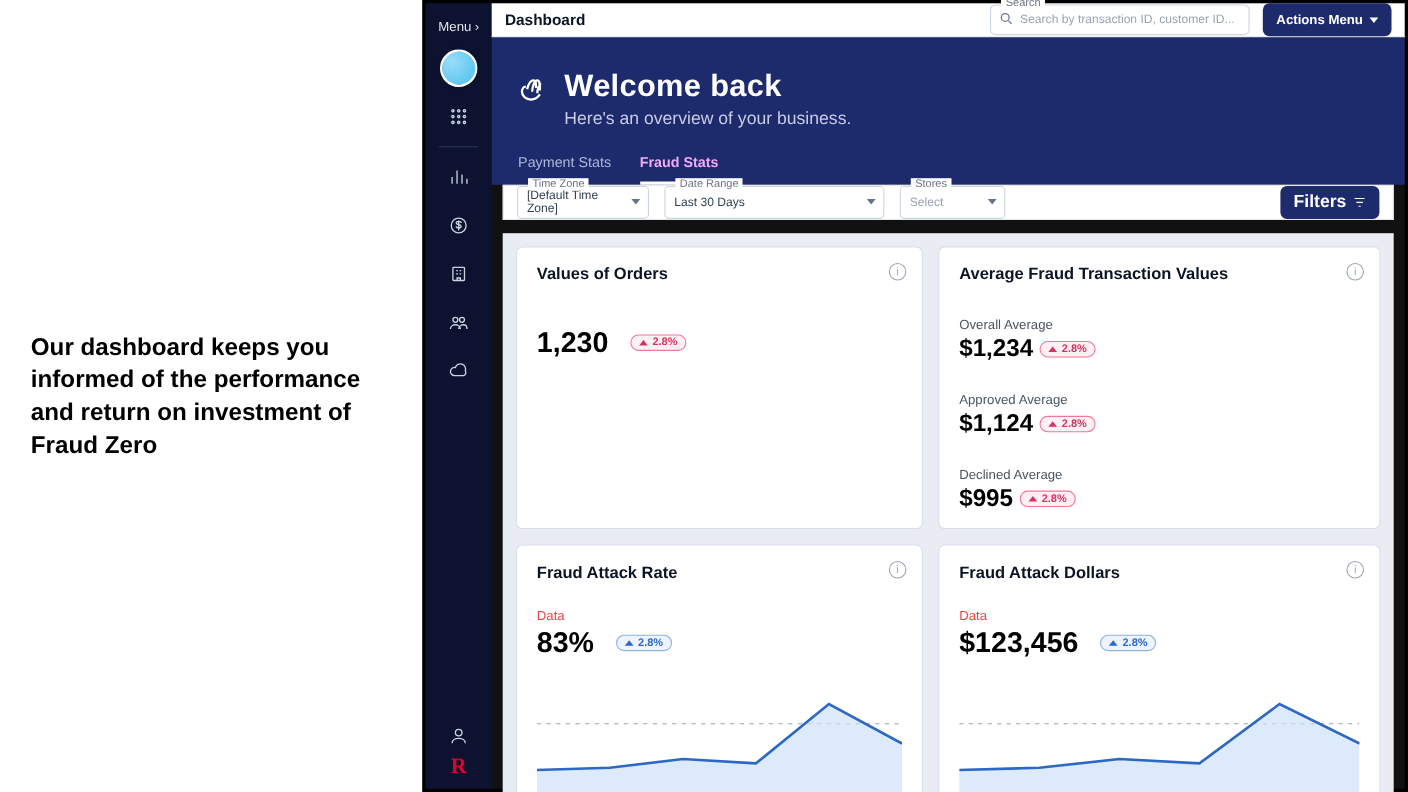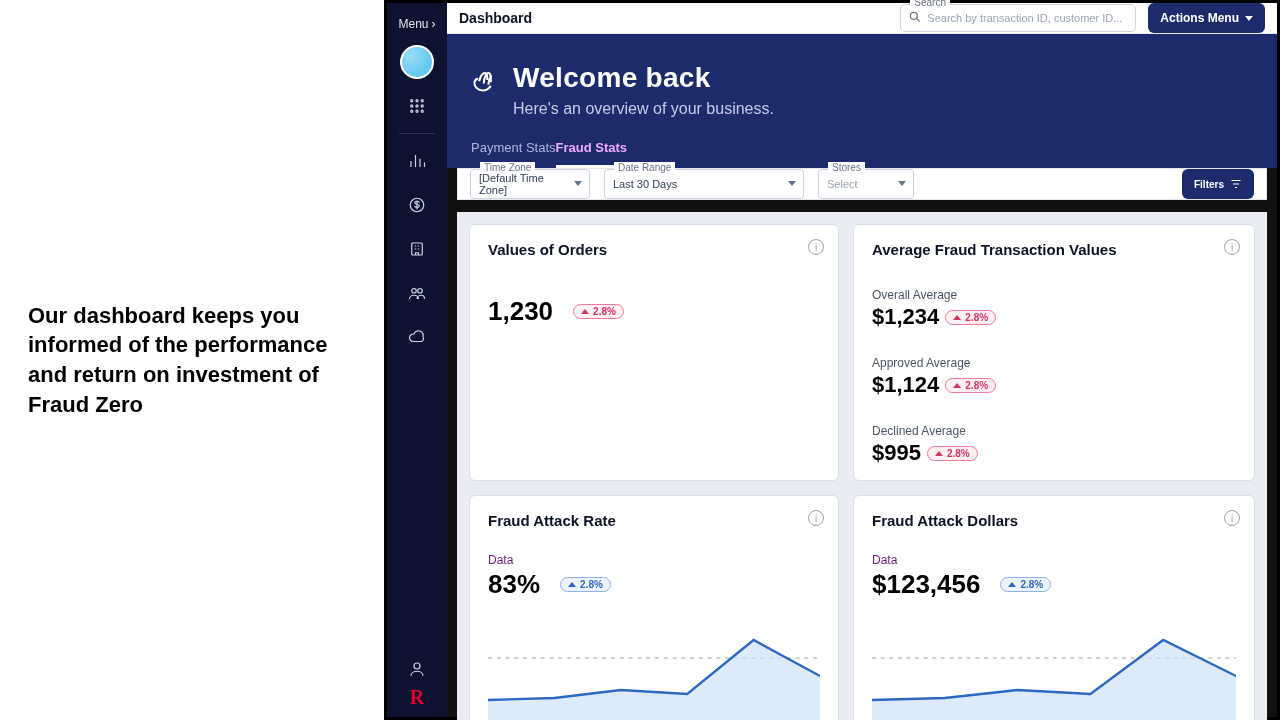--- a/index.html
+++ b/index.html
@@ -30,45 +30,45 @@
   .search::placeholder { color:#9aa3b2; }
   .search-ic { position:absolute; left:8px; top:6px; width:14px; height:14px; }
   .actions-btn { height:30px; padding:0 12px; background:#1d2a6b; color:#fff; border:none; border-radius:6px; font-size:12px; font-weight:600; display:flex; align-items:center; gap:6px; cursor:pointer; }
   .chev { width:0; height:0; border-left:4px solid transparent; border-right:4px solid transparent; border-top:5px solid #fff; }
   
   .hero { background:#1d2a6b; color:#fff; padding:28px 24px 0 24px; }
   .hero-row { display:flex; align-items:flex-start; gap:14px; }
   .wave { width:28px; height:28px; margin-top:4px; }
   .hero h1 { font-size:28px; font-weight:800; letter-spacing:.3px; }
   .hero .sub { font-size:16px; color:#c7cce6; margin-top:6px; }
-  .tabs { display:flex; margin-top:22px; font-size:13px; }
+  .tabs { display:flex; gap:26px; margin-top:22px; font-size:13px; }
   .tab { color:#aeb6dd; padding-bottom:10px; cursor:pointer; }
   .tab.active { color:#f0abfc; font-weight:700; border-bottom:3px solid #fff; }
   
   .filterbar { background:#fff; border:1px solid #e5e7eb; margin:0 10px; height:56px; display:flex; align-items:center; padding:0 12px; gap:14px; }
   .fld { position:relative; }
   .fld .float-label { position:absolute; top:-7px; left:10px; background:#fff; padding:0 4px; font-size:10px; color:#6b7280; }
   .sel { height:30px; border:1px solid #cbd5e1; border-radius:4px; padding:0 24px 0 8px; font-size:11px; color:#334155; background:#fff; appearance:none; cursor:pointer; }
   .sel.tz{width:120px;} .sel.dr{width:200px;} .sel.st{width:96px;}
   .sel-chev { position:absolute; right:8px; top:12px; width:0;height:0;border-left:4px solid transparent;border-right:4px solid transparent;border-top:5px solid #64748b; pointer-events:none;}
   .filterbar .grow{flex:1;}
-  .filters-btn { background:#1d2a6b; color:#fff; border:none; border-radius:6px; height:30px; padding:0 12px; font-size:10px; font-weight:600; display:flex; align-items:center; gap:6px; cursor:pointer;}
+  .filters-btn { background:#1d2a6b; color:#fff; border:none; border-radius:6px; height:30px; padding:0 12px; font-size:16px; font-weight:600; display:flex; align-items:center; gap:6px; cursor:pointer;}
   
   .cards { background:#e9ecf3; margin:12px 10px 0 10px; padding:12px; display:grid; grid-template-columns:370px 1fr; gap:14px; height:100%; align-content:start;}
   .card { background:#fff; border:1px solid #d9deeb; border-radius:6px; padding:16px 18px 14px; position:relative; }
   .card h3 { font-size:15px; font-weight:800; color:#0b1324; }
   .info-ic { position:absolute; top:14px; right:14px; width:16px;height:16px;border:1.5px solid #9aa3b2;border-radius:50%; font-size:10px; color:#9aa3b2; display:flex; align-items:center; justify-content:center; cursor:pointer;}
   .bigval { font-size:26px; font-weight:800; margin-top:38px; display:flex; align-items:center; gap:20px;}
   .pill { display:inline-flex; align-items:center; gap:4px; border:1px solid #f17897; border-radius:999px; padding:1px 7px; font-size:10px; color:#d1365f; background:#fff0f3; }
   .pill.blue { border-color:#8eb3e6; color:#2d68c4; background:#eef4ff;}
   .pill .tri { width:0;height:0;border-left:4px solid transparent;border-right:4px solid transparent;border-bottom:5px solid currentColor;}
   .metrics { display:flex; gap:26px; margin-top:30px;flex-direction:column; }
   .metric .lbl { font-size:12px; color:#4b5563; }
   .metric .val { font-size:22px; font-weight:800; display:flex; align-items:center; gap:6px; margin-top:2px;}
-  .datalbl { font-size:12px; color:#701a75; margin-top:24px;}
+  .datalbl { font-size:12px; color:#ef4444; margin-top:24px;}
   .spark { margin-top:18px; width:100%; height:110px; }
   .spark-dash { stroke:#94a3b8; stroke-width:1; stroke-dasharray:4 5; }
   .area { fill:#cfe1f6; fill-opacity:.7; }
   .line { stroke:#2d68c4; stroke-width:2.4; fill:none; }
   .tall .bigval{margin-top:2px;}
 </style>
 </head>
 <body>
 
 <div class="caption-col">

